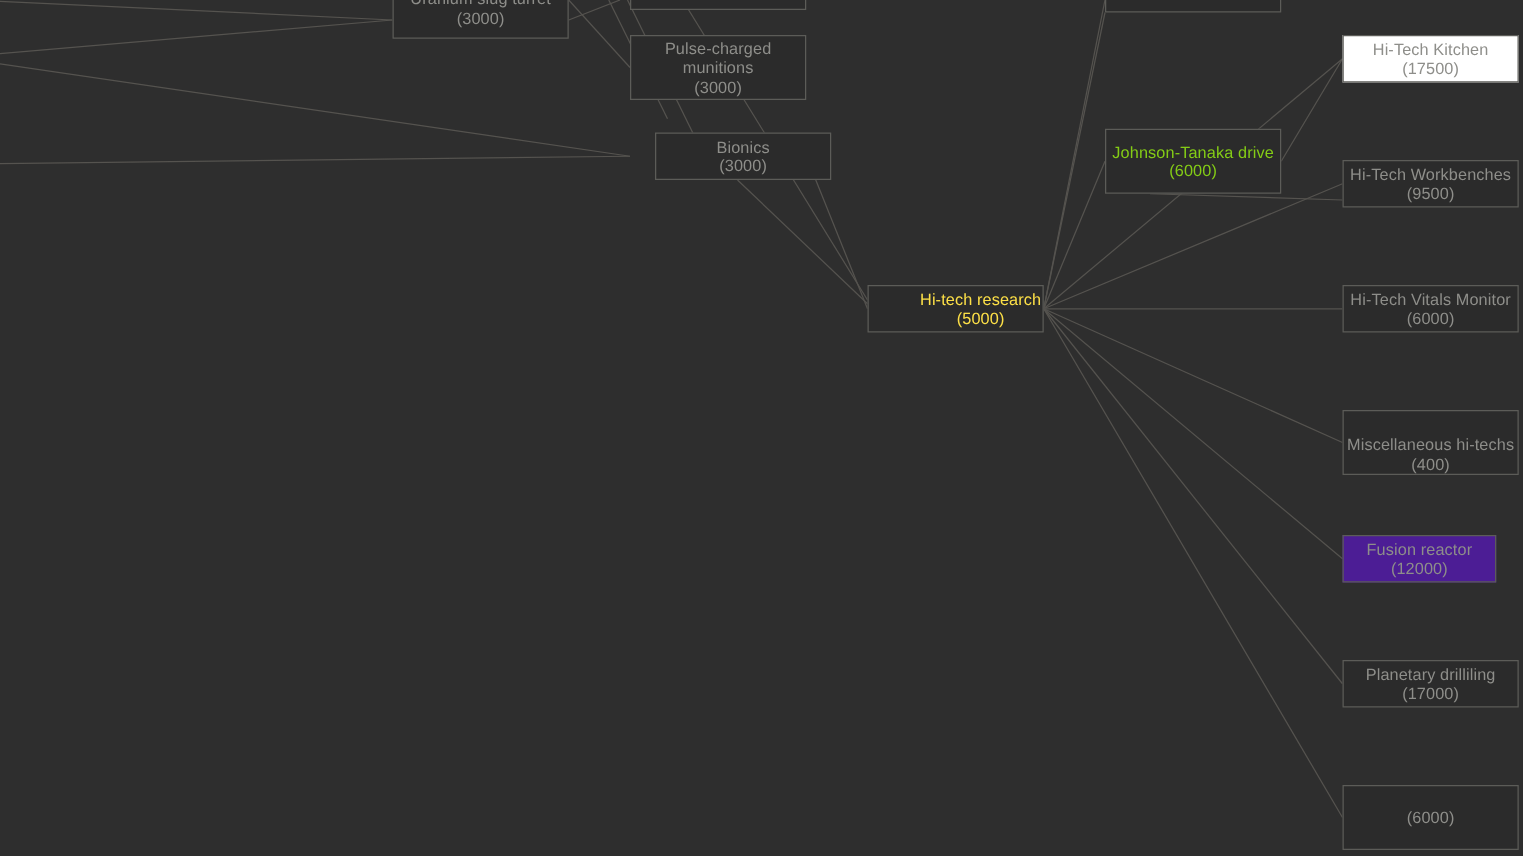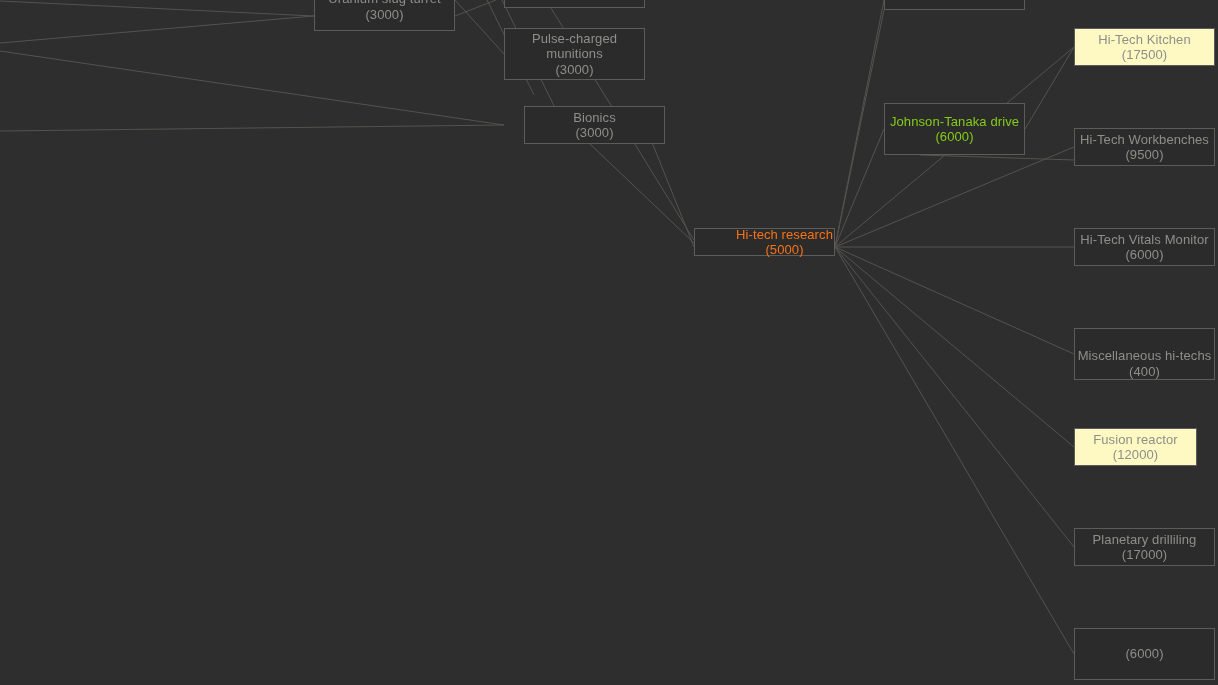--- a/index.html
+++ b/index.html
@@ -95,48 +95,48 @@
         <span class="cost"></span>
       </div>
       <div class="node" style="left: 504px; top: 28px; width: 141px; height: 52px; background: rgb(43, 43, 43); border-color: rgb(92, 92, 88); color: rgb(142, 142, 138);">
         <span class="label" style="white-space: normal;">Pulse-charged munitions</span>
         <span class="cost">(3000)</span>
       </div>
       <div class="node" style="left: 524px; top: 106px; width: 141px; height: 38px; background: rgb(43, 43, 43); border-color: rgb(92, 92, 88); color: rgb(142, 142, 138);">
         <span class="label" style="white-space: normal;">Bionics</span>
         <span class="cost">(3000)</span>
       </div>
-      <div class="node" style="left: 694px; top: 228px; width: 141px; height: 28px; background: rgb(43, 43, 43); border-color: rgb(92, 92, 88); color: #f97316; padding-left: 40px;">
+      <div class="node" style="left: 694px; top: 228px; width: 141px; height: 38px; background: rgb(43, 43, 43); border-color: rgb(92, 92, 88); color: #fde047; padding-left: 40px;">
         <span class="label" style="white-space: normal;">Hi-tech research</span>
         <span class="cost">(5000)</span>
       </div>
       <div class="node" style="left: 884px; top: -28px; width: 141px; height: 38px; background: rgb(43, 43, 43); border-color: rgb(92, 92, 88); color: rgb(142, 142, 138);">
         <span class="label" style="white-space: normal;"></span>
       </div>
       <div class="node" style="left: 884px; top: 103px; width: 141px; height: 52px; background: rgb(43, 43, 43); border-color: rgb(92, 92, 88); color: #84cc16;">
         <span class="label" style="white-space: normal;">Johnson-Tanaka drive</span>
         <span class="cost">(6000)</span>
       </div>
-      <div class="node" style="left: 1074px; top: 28px; width: 141px; height: 38px; background: #fef9c3; border-color: rgb(92, 92, 88); color: rgb(142, 142, 138);">
+      <div class="node" style="left: 1074px; top: 28px; width: 141px; height: 38px; background: #ffffff; border-color: rgb(92, 92, 88); color: rgb(142, 142, 138);">
         <span class="label" style="white-space: normal;">Hi-Tech Kitchen</span>
         <span class="cost">(17500)</span>
       </div>
       <div class="node" style="left: 1074px; top: 128px; width: 141px; height: 38px; background: rgb(43, 43, 43); border-color: rgb(92, 92, 88); color: rgb(142, 142, 138);">
         <span class="label" style="white-space: normal;">Hi-Tech Workbenches</span>
         <span class="cost">(9500)</span>
       </div>
       <div class="node" style="left: 1074px; top: 228px; width: 141px; height: 38px; background: rgb(43, 43, 43); border-color: rgb(92, 92, 88); color: rgb(142, 142, 138);">
         <span class="label" style="white-space: normal;">Hi-Tech Vitals Monitor</span>
         <span class="cost">(6000)</span>
       </div>
       <div class="node" style="left: 1074px; top: 328px; width: 141px; height: 52px; background: rgb(43, 43, 43); border-color: rgb(92, 92, 88); color: rgb(142, 142, 138); justify-content: flex-end;">
         <span class="label" style="white-space: normal;">Miscellaneous hi-techs</span>
         <span class="cost">(400)</span>
       </div>
-      <div class="node" style="left: 1074px; top: 428px; width: 123px; height: 38px; background: #fef9c3; border-color: rgb(92, 92, 88); color: rgb(142, 142, 138);">
+      <div class="node" style="left: 1074px; top: 428px; width: 123px; height: 38px; background: #4c1d95; border-color: rgb(92, 92, 88); color: rgb(142, 142, 138);">
         <span class="label" style="white-space: normal;">Fusion reactor</span>
         <span class="cost">(12000)</span>
       </div>
       <div class="node" style="left: 1074px; top: 528px; width: 141px; height: 38px; background: rgb(43, 43, 43); border-color: rgb(92, 92, 88); color: rgb(142, 142, 138);">
         <span class="label" style="white-space: normal;">Planetary drilliling</span>
         <span class="cost">(17000)</span>
       </div>
       <div class="node" style="left: 1074px; top: 628px; width: 141px; height: 52px; background: rgb(43, 43, 43); border-color: rgb(92, 92, 88); color: rgb(142, 142, 138);">
         <span class="cost">(6000)</span>
       </div>

